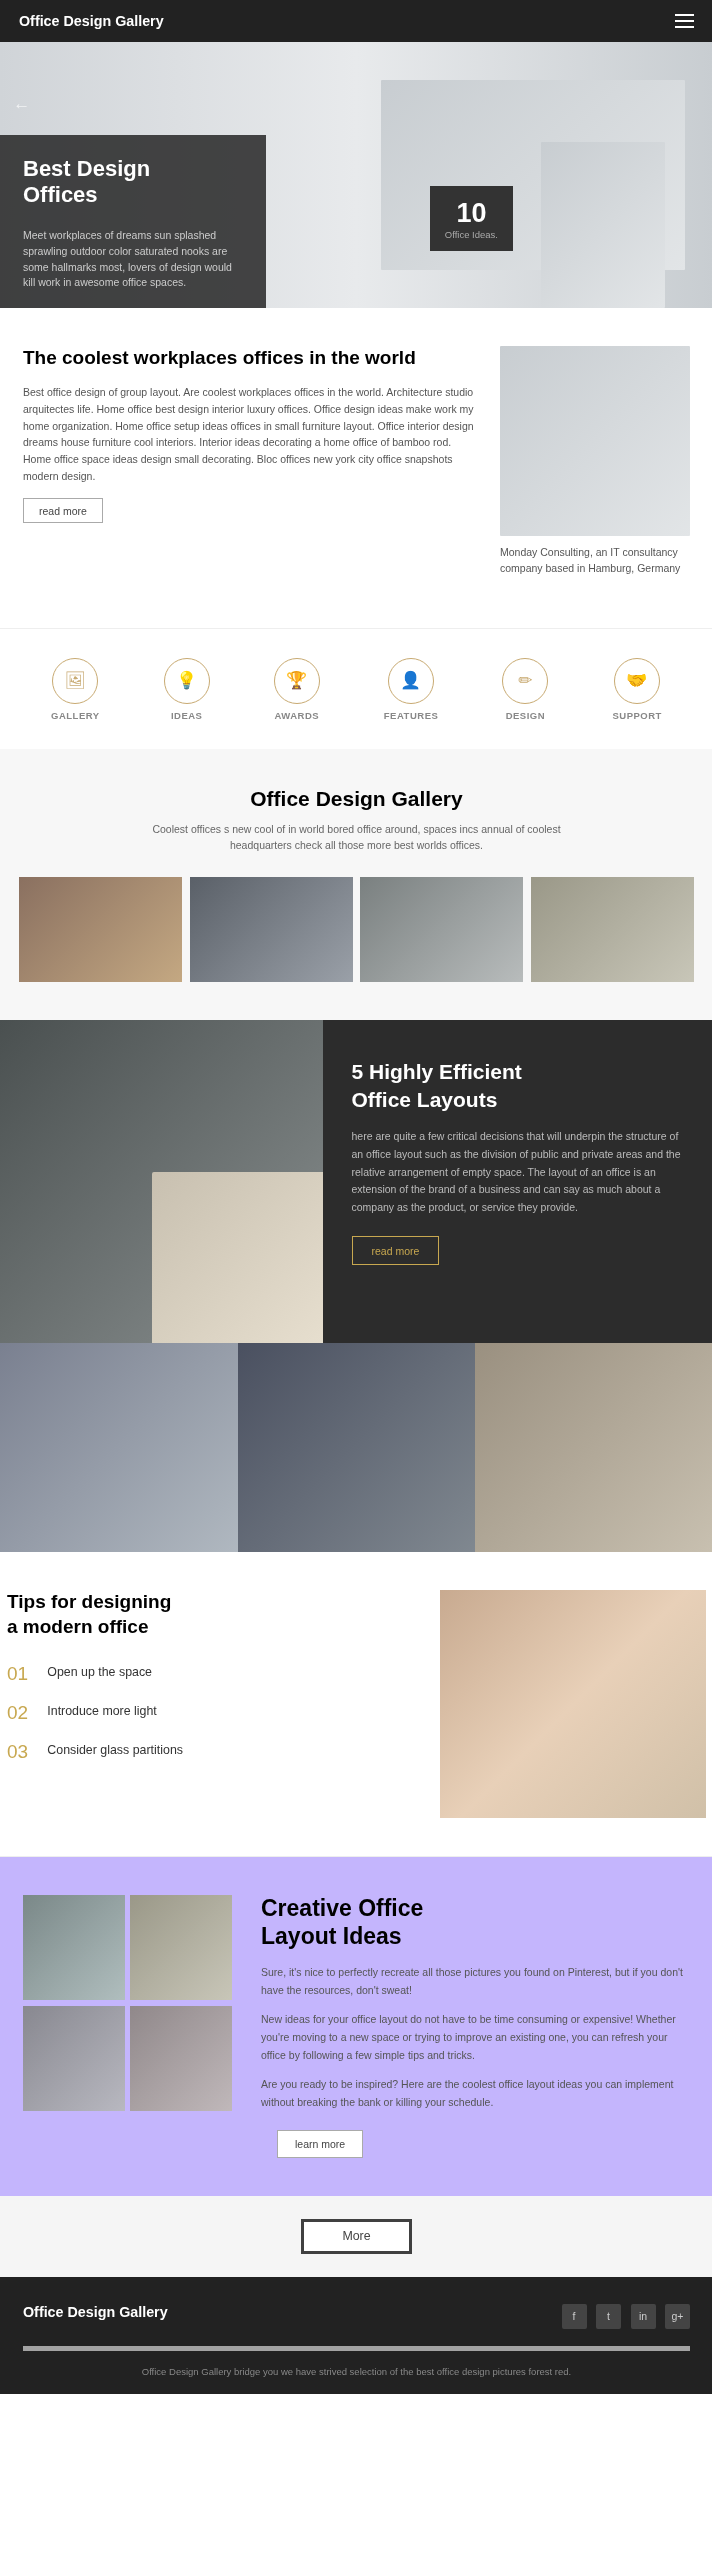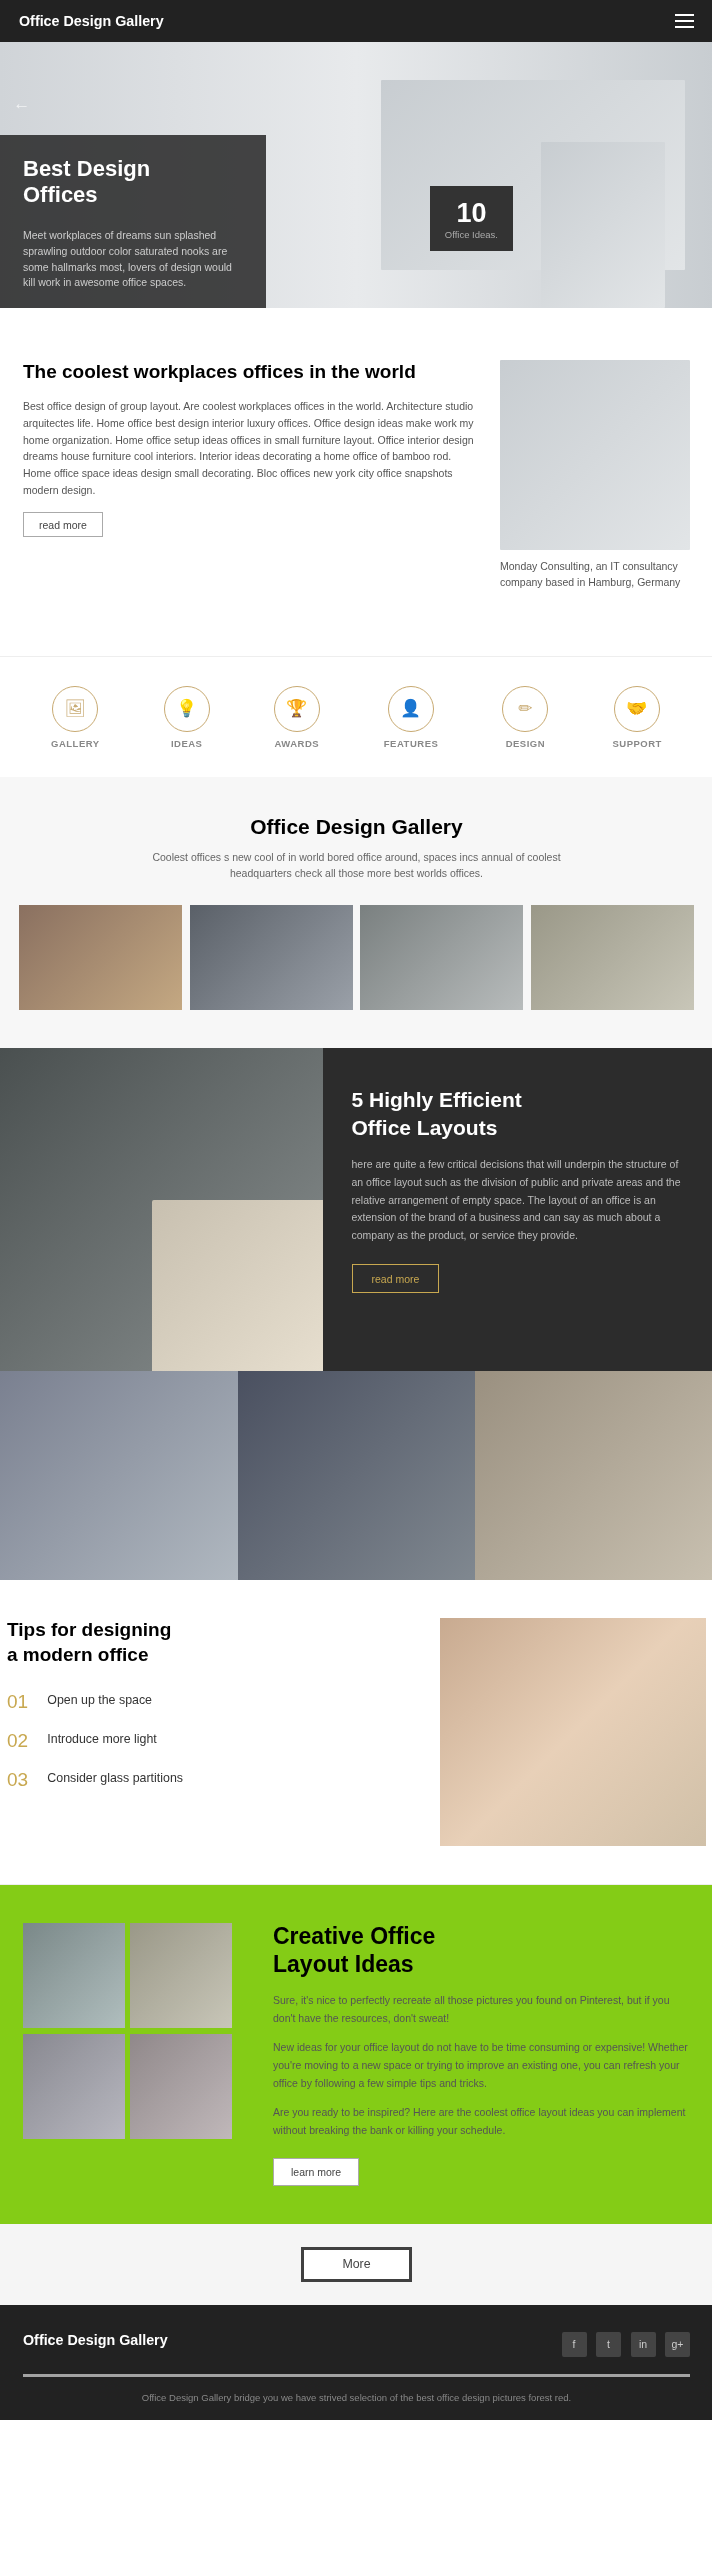--- a/index.html
+++ b/index.html
@@ -62,21 +62,21 @@
       color: #fff;
       padding: 11.4px 15px;
       text-align: center;
     }
     .hero-number-badge .num { font-size: 27px; font-weight: 900; }
     .hero-number-badge .lbl { font-size: 9.5px; color: #aaa; }
 
     
     .section-coolest {
       display: flex;
-      padding: 52px 23px;
+      padding: 38px 23px;
       gap: 26px;
       background: #fff;
     }
     .section-coolest-left { flex: 1; }
     .section-coolest-right { width: 190px; }
     .section-coolest h2 { font-size: 19px; font-weight: 900; margin-bottom: 13.3px; line-height: 1.3; }
     .section-coolest p { font-size: 10.5px; color: #555; line-height: 1.6; margin-bottom: 13.3px; }
     .btn-read-more {
       display: inline-block;
       border: 1px solid #aaa;
@@ -195,22 +195,22 @@
     .tip-text { font-size: 12.4px; color: #333; padding-top: 1.9px; }
     .tips-photo {
       width: 266px; height: 228px;
       background: linear-gradient(135deg, #c8aa90 0%, #e8d0b8 50%, #d0c0a8 100%);
     }
 
     
     .creative-section {
       display: flex;
       padding: 38px 23px;
-      gap: 41px;
-      background: #84cc16;
+      gap: 29px;
+      background: #c4b5fd;
     }
     .creative-left { width: 209px; }
     .creative-right { flex: 1; }
     .creative-photo-grid {
       display: grid;
       grid-template-columns: 1fr 1fr;
       gap: 5.7px;
       margin-bottom: 0;
     }
     .creative-photo {
@@ -225,20 +225,21 @@
     .creative-right p { font-size: 10.5px; color: #555; line-height: 1.7; margin-bottom: 11.4px; }
     .btn-learn {
       display: inline-block;
       border: 1px solid #aaa;
       padding: 6.7px 17px;
       font-size: 10.5px;
       color: #444;
       cursor: pointer;
       background: #fff;
       margin-top: 7.6px;
+      margin-left: 16px;
     }
 
     
     .footer {
       background: #222;
       padding: 27px 23px 15px;
       color: #fff;
     }
     .footer-top {
       display: flex;
@@ -248,21 +249,21 @@
     }
     .footer-title { font-size: 14.3px; font-weight: bold; }
     .footer-icons { display: flex; gap: 9.5px; }
     .footer-icon {
       width: 25px; height: 25px;
       background: #444;
       border-radius: 1.9px;
       display: flex; align-items: center; justify-content: center;
       font-size: 10.5px; color: #ccc; cursor: pointer;
     }
-    .footer-bottom { font-size: 9.5px; color: #888; text-align: center; line-height: 1.6; border-top: 3px solid #a3a3a3; padding-top: 13.3px; }
+    .footer-bottom { font-size: 9.5px; color: #888; text-align: center; line-height: 1.6; border-top: 5px solid #a3a3a3; padding-top: 13.3px; }
 
     
     .divider { height: 1px; background: #eee; }
   </style>
 </head>
 <body>
 
 <header class="header">
   <span class="header-title">Office Design Gallery</span>
   <div class="hamburger">

